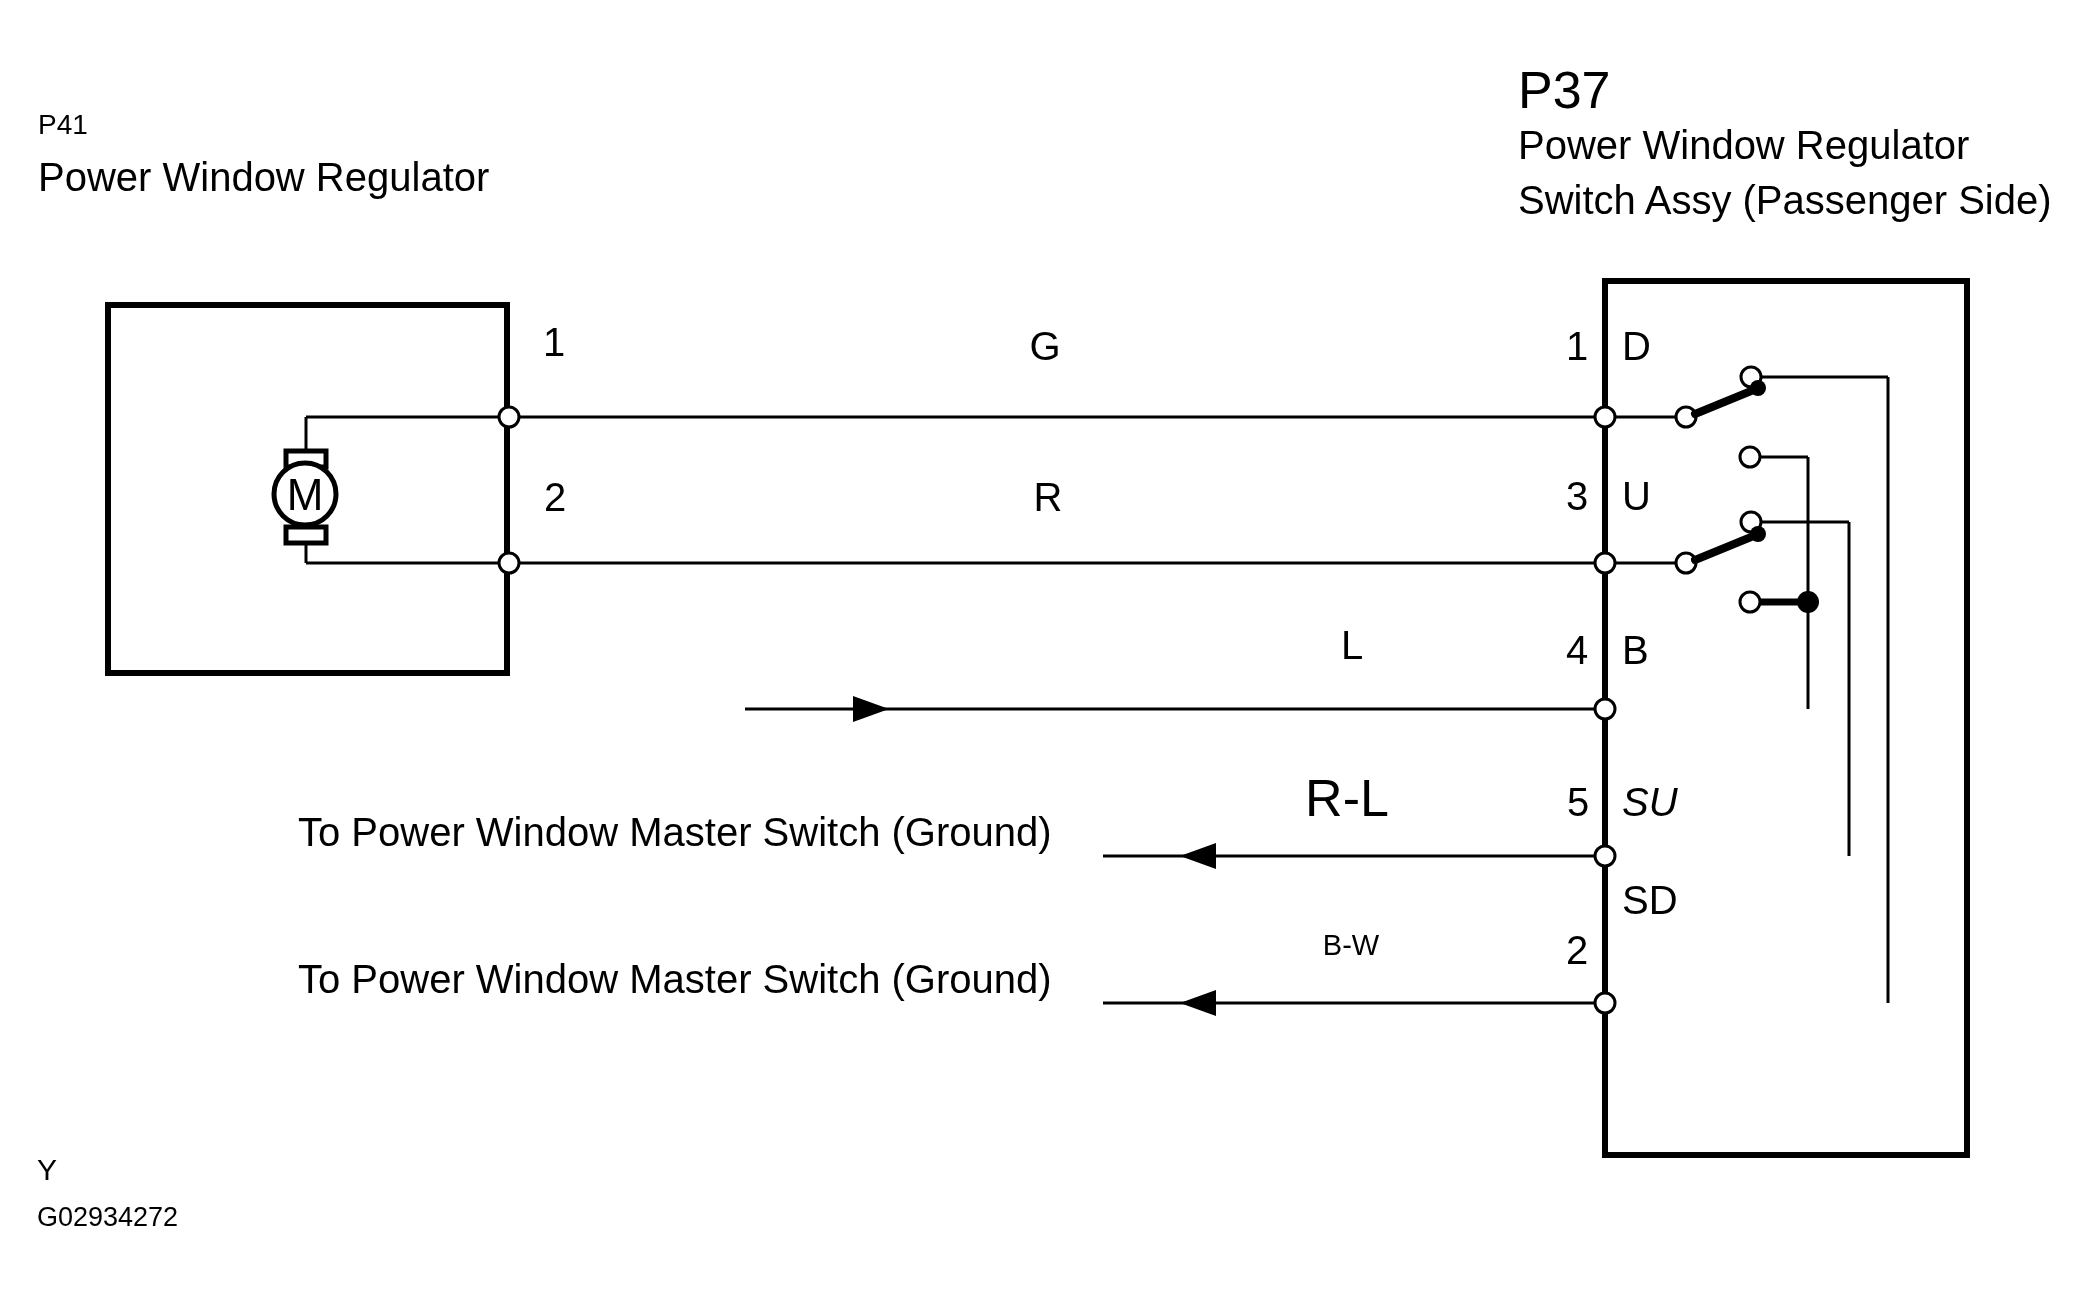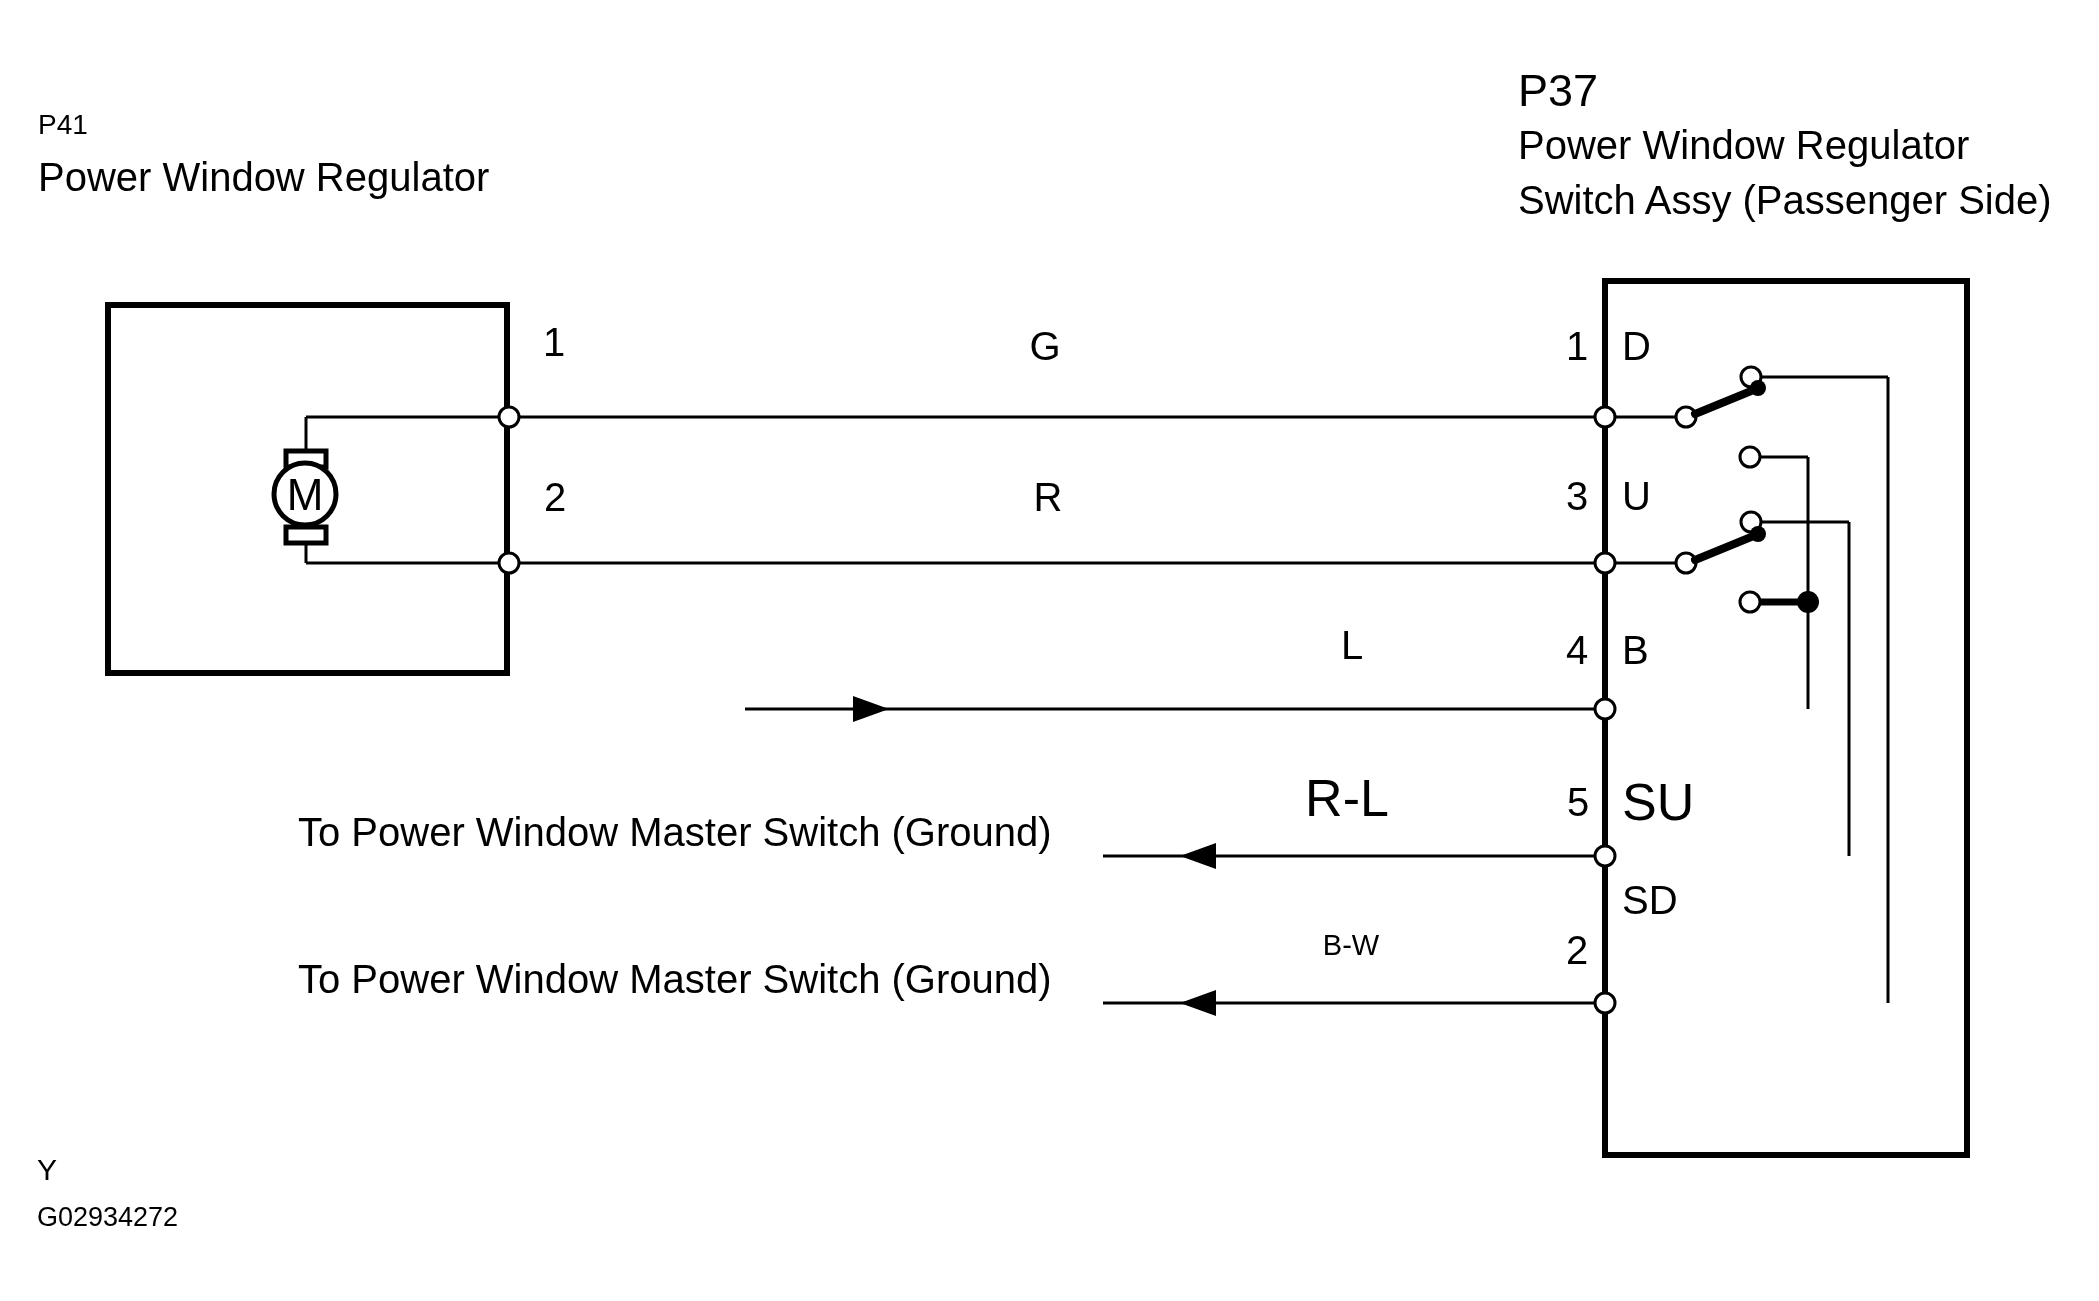--- a/index.html
+++ b/index.html
@@ -54,39 +54,39 @@
       <circle cx="1758" cy="388" r="8" fill="#000000"></circle>
       <circle cx="1758" cy="534" r="8" fill="#000000"></circle>
       <circle cx="1808" cy="602" r="11" fill="#000000"></circle>
       <polygon points="889,709 853,696 853,722" fill="#000000"></polygon>
       <polygon points="1180,856 1216,843 1216,869" fill="#000000"></polygon>
       <polygon points="1180,1003 1216,990 1216,1016" fill="#000000"></polygon>
     </svg>
   <div id="labels">
       <div class="lbl anchor-start" style="left: 38px; top: 125px; font-size: 28px;">P41</div>
       <div class="lbl anchor-start" style="left: 38px; top: 177px; font-size: 40px;">Power Window Regulator</div>
-      <div class="lbl anchor-start" style="left: 1518px; top: 90px; font-size: 45px;">P37</div>
+      <div class="lbl anchor-start" style="left: 1518px; top: 90px; font-size: 52px;">P37</div>
       <div class="lbl anchor-start" style="left: 1518px; top: 145px; font-size: 40px;">Power Window Regulator</div>
       <div class="lbl anchor-start" style="left: 1518px; top: 200px; font-size: 40px;">Switch Assy (Passenger Side)</div>
       <div class="lbl anchor-middle" style="left: 554px; top: 342px; font-size: 40px;">1</div>
       <div class="lbl anchor-middle" style="left: 555px; top: 497px; font-size: 40px;">2</div>
       <div class="lbl anchor-middle" style="left: 1045px; top: 346px; font-size: 40px;">G</div>
       <div class="lbl anchor-middle" style="left: 1048px; top: 497px; font-size: 40px;">R</div>
       <div class="lbl anchor-middle" style="left: 1352px; top: 645px; font-size: 40px;">L</div>
       <div class="lbl anchor-middle" style="left: 1347px; top: 798px; font-size: 52px;">R-L</div>
       <div class="lbl anchor-middle" style="left: 1351px; top: 945px; font-size: 29px;">B-W</div>
       <div class="lbl anchor-middle" style="left: 1577px; top: 346px; font-size: 40px;">1</div>
       <div class="lbl anchor-middle" style="left: 1577px; top: 496px; font-size: 40px;">3</div>
       <div class="lbl anchor-middle" style="left: 1577px; top: 650px; font-size: 40px;">4</div>
       <div class="lbl anchor-middle" style="left: 1578px; top: 802px; font-size: 40px;">5</div>
       <div class="lbl anchor-middle" style="left: 1577px; top: 950px; font-size: 40px;">2</div>
       <div class="lbl anchor-start" style="left: 1622px; top: 346px; font-size: 40px;">D</div>
       <div class="lbl anchor-start" style="left: 1622px; top: 496px; font-size: 40px;">U</div>
       <div class="lbl anchor-start" style="left: 1622px; top: 650px; font-size: 40px;">B</div>
-      <div class="lbl anchor-start" style="left: 1622px; top: 802px; font-size: 52px;">SU</div>
+      <div class="lbl anchor-start" style="left: 1622px; top: 802px; font-size: 40px; font-style: italic;">SU</div>
       <div class="lbl anchor-start" style="left: 1622px; top: 900px; font-size: 40px;">SD</div>
       <div class="lbl anchor-start" style="left: 298px; top: 832px; font-size: 40px;">To Power Window Master Switch (Ground)</div>
       <div class="lbl anchor-start" style="left: 298px; top: 979px; font-size: 40px;">To Power Window Master Switch (Ground)</div>
       <div class="lbl anchor-middle" style="left: 305px; top: 495px; font-size: 44px;">M</div>
       <div class="lbl anchor-start" style="left: 37px; top: 1170px; font-size: 30px;">Y</div>
       <div class="lbl anchor-start" style="left: 37px; top: 1217px; font-size: 27px;">G02934272</div>
     </div>
 </div>
 
 </body></html>

